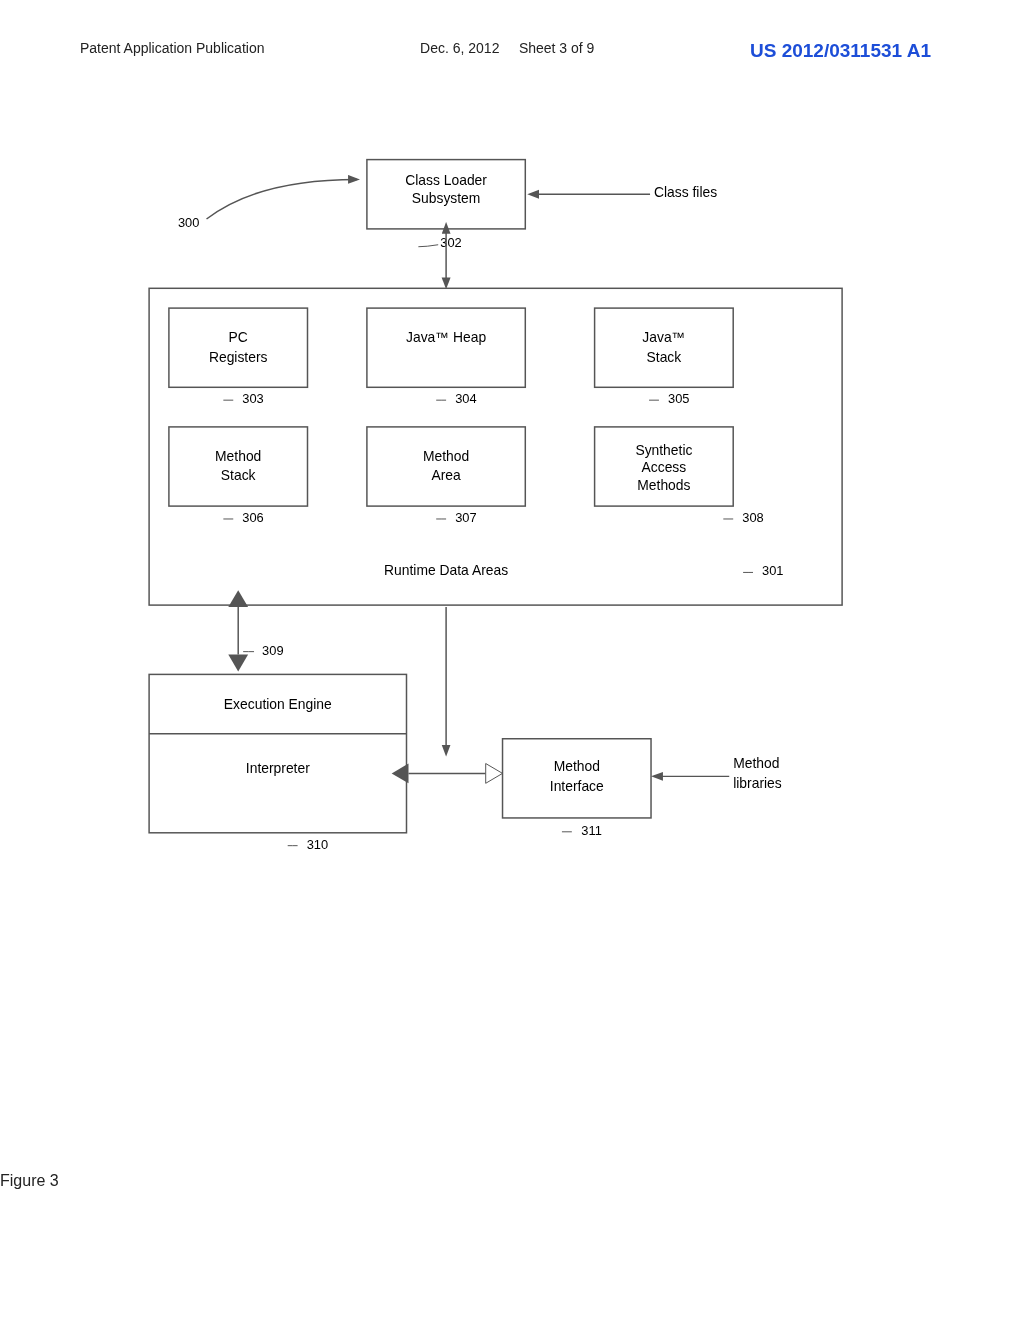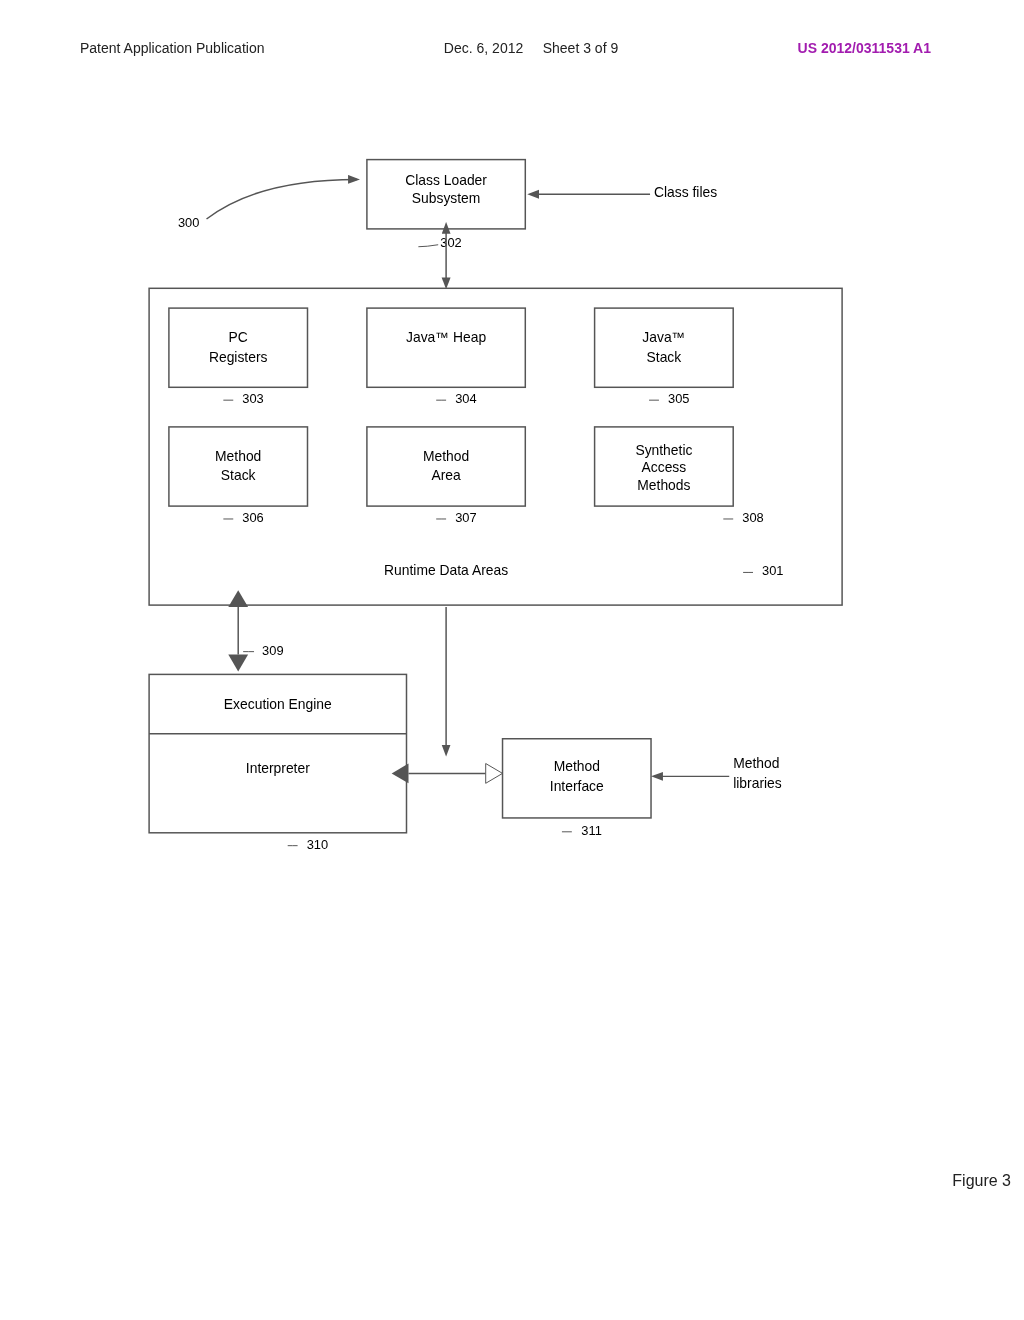--- a/index.html
+++ b/index.html
@@ -33,22 +33,22 @@
     .header-left {
       font-size: 14px;
       color: #222;
     }
     .header-center {
       font-size: 14px;
       color: #222;
       text-align: left;
     }
     .header-right {
-      font-size: 14px;
-      color: #a21caf;
+      font-size: 19px;
+      color: #1d4ed8;
       font-weight: bold;
     }
 
     
     .diagram {
       position: absolute;
       top: 110px;
       left: 60px;
       right: 60px;
       bottom: 200px;
@@ -59,21 +59,21 @@
       width: 100%;
       height: 100%;
     }
 
     
     .figure-caption {
       position: absolute;
       bottom: 130px;
       left: 0;
       right: 0;
-      text-align: right;
+      text-align: left;
       font-size: 16px;
       color: #222;
     }
   </style>
 </head>
 <body>
 
 <div class="page">
 
   <div class="header">

